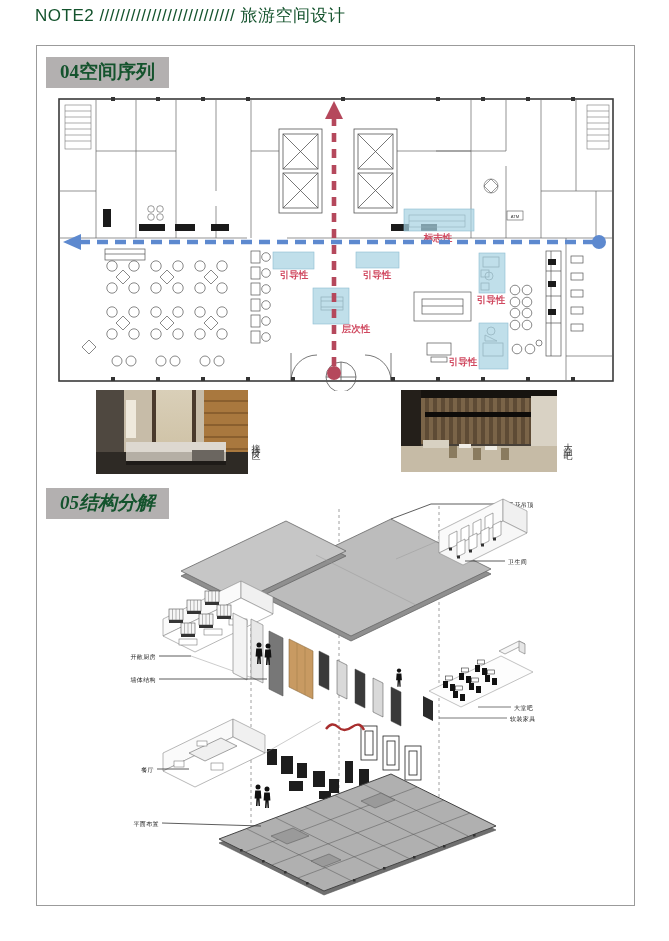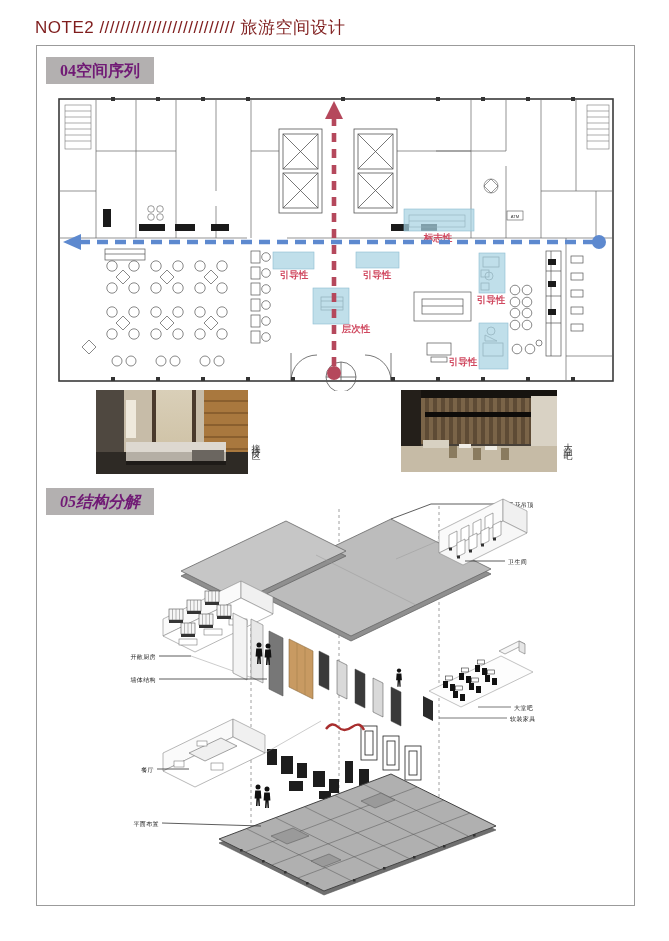--- a/index.html
+++ b/index.html
@@ -1,23 +1,23 @@
 <!DOCTYPE html>
 <html><head>
 <meta charset="utf-8">
 <style>
   html,body{margin:0;padding:0;background:#ffffff;}
   body{width:669px;height:941px;position:relative;overflow:hidden;
        font-family:"Liberation Sans",sans-serif;}
-  .hdr{position:absolute;left:35px;top:16px;font-size:17px;letter-spacing:.5px;
-       color:#7f1d1d;font-weight:400;white-space:nowrap;}
+  .hdr{position:absolute;left:35px;top:4px;font-size:17px;letter-spacing:.5px;
+       color:#14532d;font-weight:400;white-space:nowrap;}
   .panel{position:absolute;left:36px;top:45px;width:597px;height:859px;
          border:1px solid #9b9b9b;background:#fff;}
-  .sec-title{position:absolute;background:#b3b0b0;color:#701a75;
-       font-family:"Liberation Serif",serif;font-weight:700;font-size:16px;
+  .sec-title{position:absolute;background:#b3b0b0;color:#14532d;
+       font-family:"Liberation Serif",serif;font-weight:700;font-size:19px;
        padding:4px 14px;line-height:1.2;}
   .t04{left:9px;top:11px;}
   .t05{left:9px;top:442px;font-style:italic;}
   .fp{position:absolute;left:14px;top:45px;}
   .ax{position:absolute;left:24px;top:445px;}
   .photo{position:absolute;overflow:hidden;}
   .ph-l{left:59px;top:344px;width:152px;height:84px;background:#35302a;}
   .ph-r{left:364px;top:344px;width:156px;height:82px;background:#474038;}
   .photo div{position:absolute;}
   .cap{position:absolute;writing-mode:vertical-rl;font-family:"Liberation Serif",serif;

